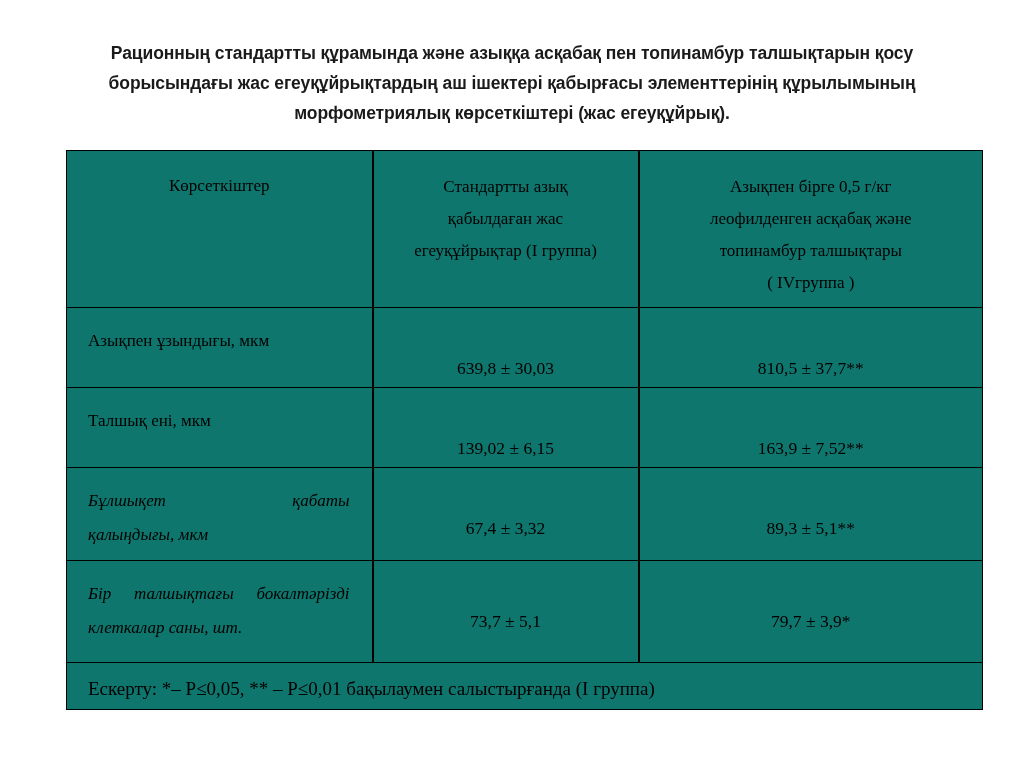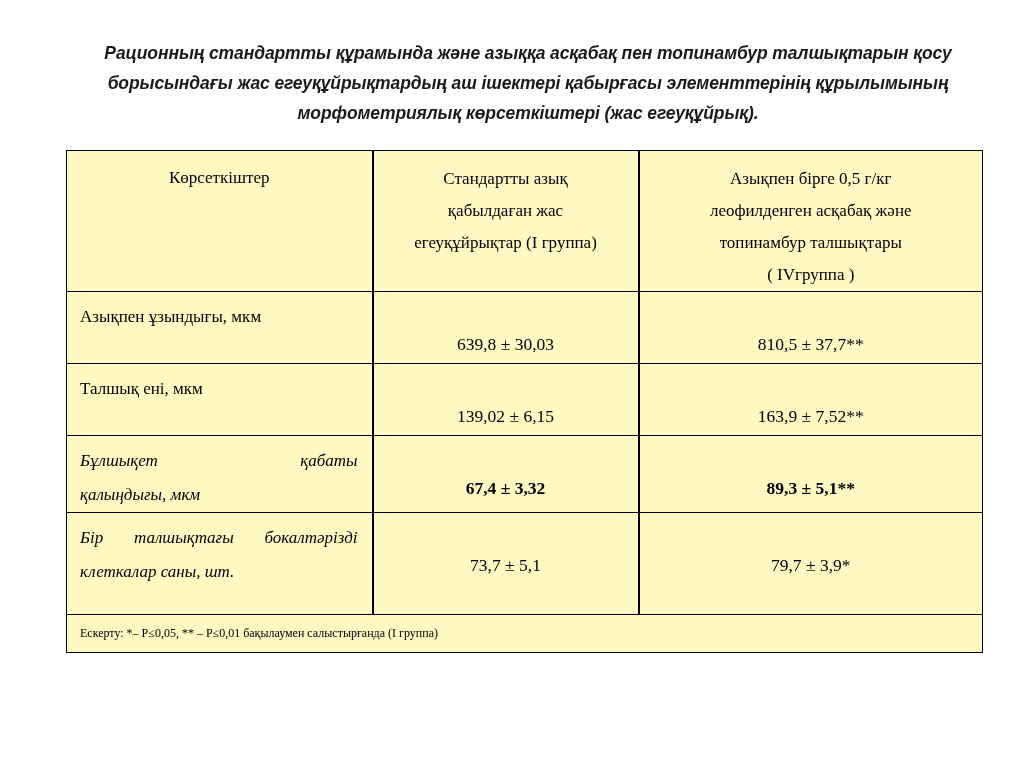--- a/index.html
+++ b/index.html
@@ -13,51 +13,50 @@
     position: relative;
     overflow: hidden;
     font-family: "Liberation Serif", "DejaVu Serif", serif;
     color: #000000;
     -webkit-font-smoothing: antialiased;
   }
 
   
   .doc-title {
     position: absolute;
-    left: 88px;
+    left: 72px;
     top: 38px;
     width: 880px;
     text-align: center;
     font-family: "Liberation Sans", "DejaVu Sans", sans-serif;
     font-weight: bold;
     font-size: 17.5px;
     line-height: 30px;
     color: #1a1a1a;
     letter-spacing: -0.1px;
-    font-style: italic;
   }
 
   
   .tbl-wrap {
     position: absolute;
     left: 66px;
     top: 150px;
     width: 916px;
   }
   table.morpho {
     width: 916px;
     border-collapse: collapse;
     table-layout: fixed;
     font-size: 17px;
   }
   table.morpho td {
     border: 1px solid #000000;
-    padding: 0;
+    padding: 8px;
     vertical-align: top;
-    background: #fef9c3;
+    background: #0f766e;
     margin-top: 41px;
   }
   
   table.morpho td.col-label { border-right-width: 2px; }
   table.morpho td.col-a     { border-right-width: 2px; }
 
   col.c-label { width: 306px; }
   col.c-a     { width: 266px; }
   col.c-b     { width: 344px; }
 
@@ -101,28 +100,28 @@
     text-align: left;
   }
 
   .val {
     text-align: center;
     font-size: 17.5px;
   }
   
   .val.low { padding: 42px 10px 0 10px; }
   
-  .val.mid { padding: 42px 10px 0 10px; font-weight: bold; }
+  .val.mid { padding: 42px 10px 0 10px; }
   .val.last { padding: 42px 10px 0 10px; }
 
   
   .note-row { height: 38px; }
   .note {
     padding: 6px 12px 0 13px;
-    font-size: 12px;
+    font-size: 19px;
     line-height: 24px;
     text-align: left;
     white-space: nowrap;
   }
 </style>
 </head>
 <body>
 
 <div class="doc-title">Рационның стандартты құрамында және азыққа асқабақ пен топинамбур талшықтарын қосу борысындағы жас егеуқұйрықтардың аш ішектері қабырғасы элементтерінің құрылымының морфометриялық көрсеткіштері (жас егеуқұйрық).</div>
 

